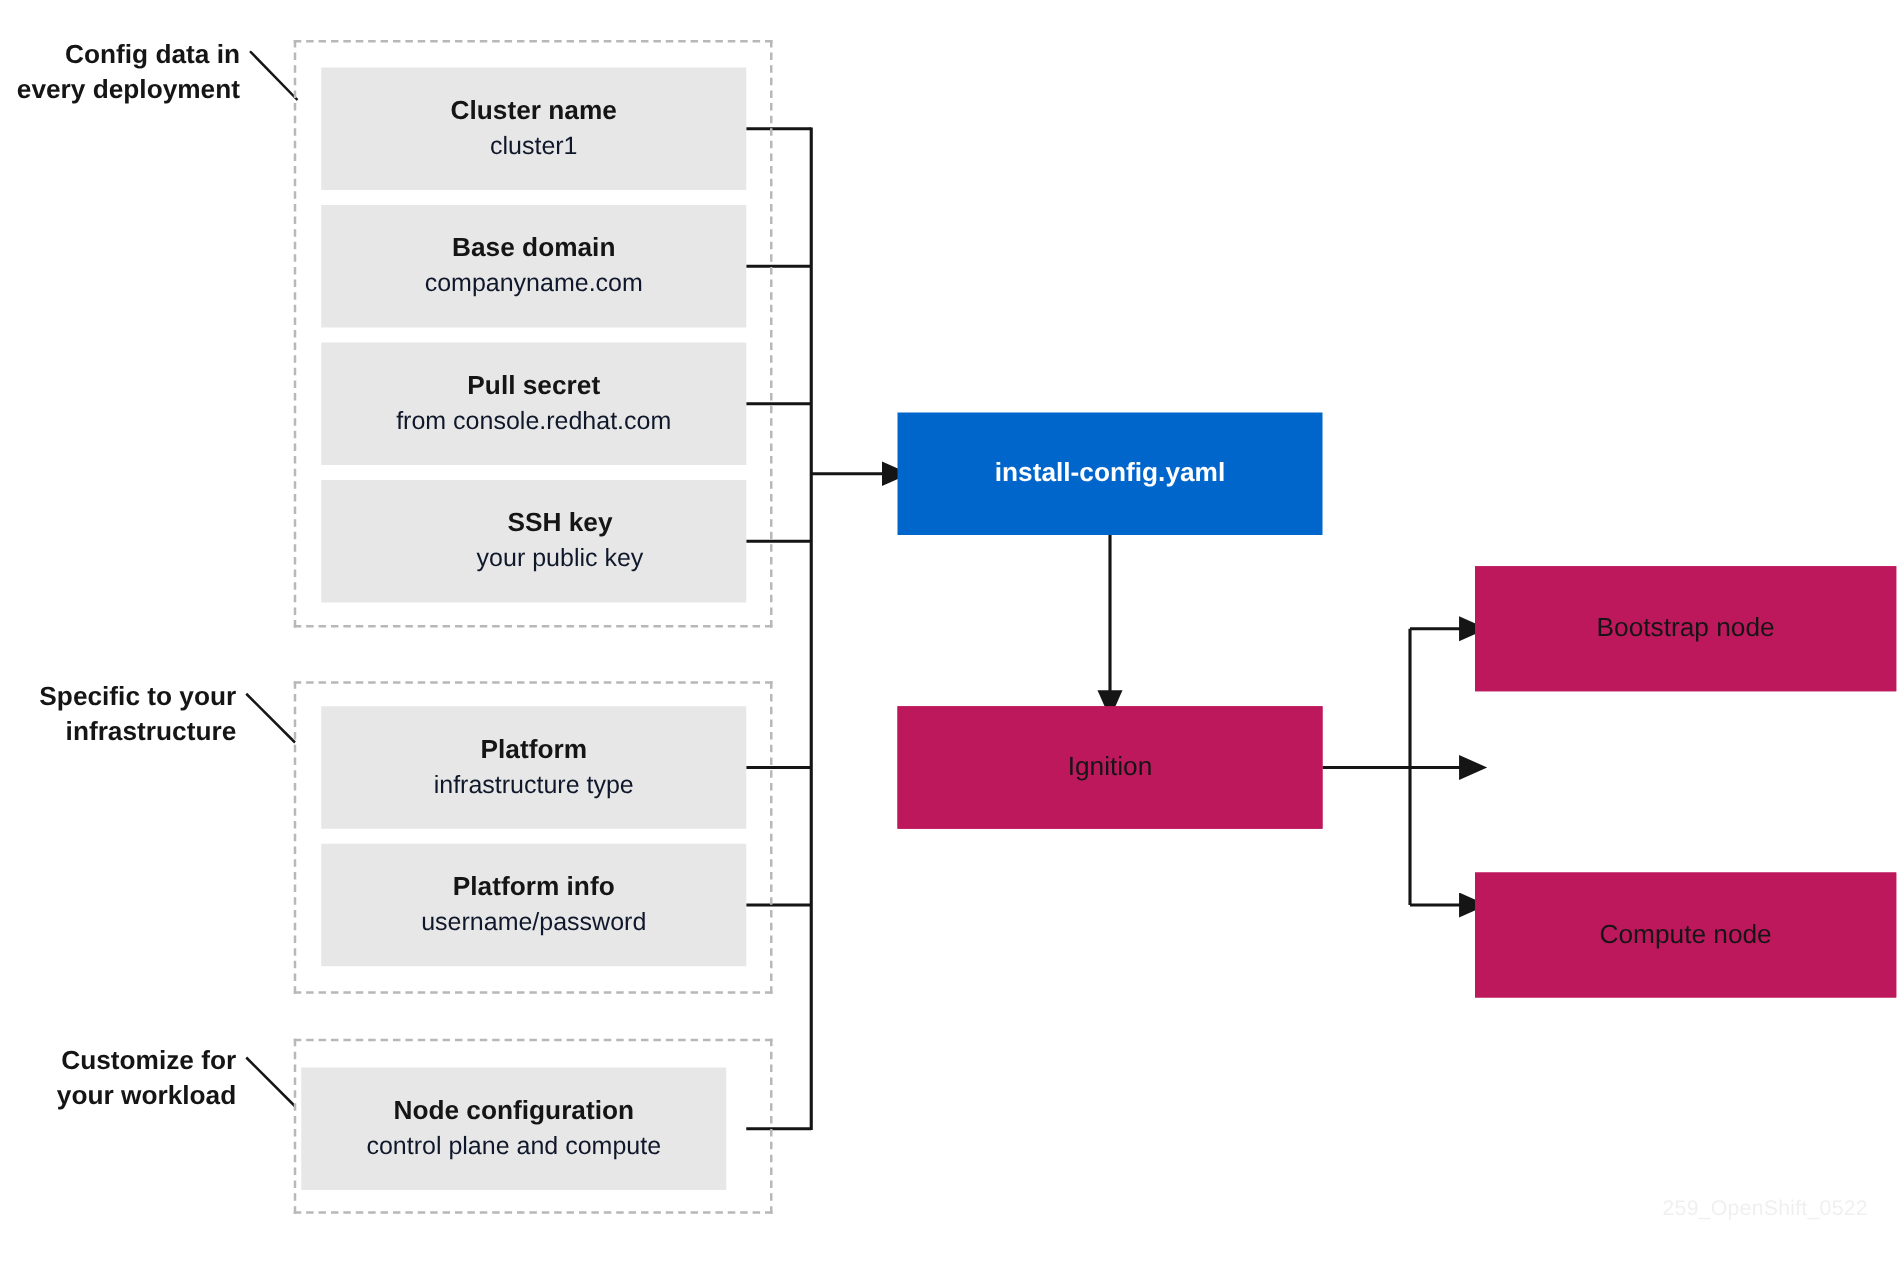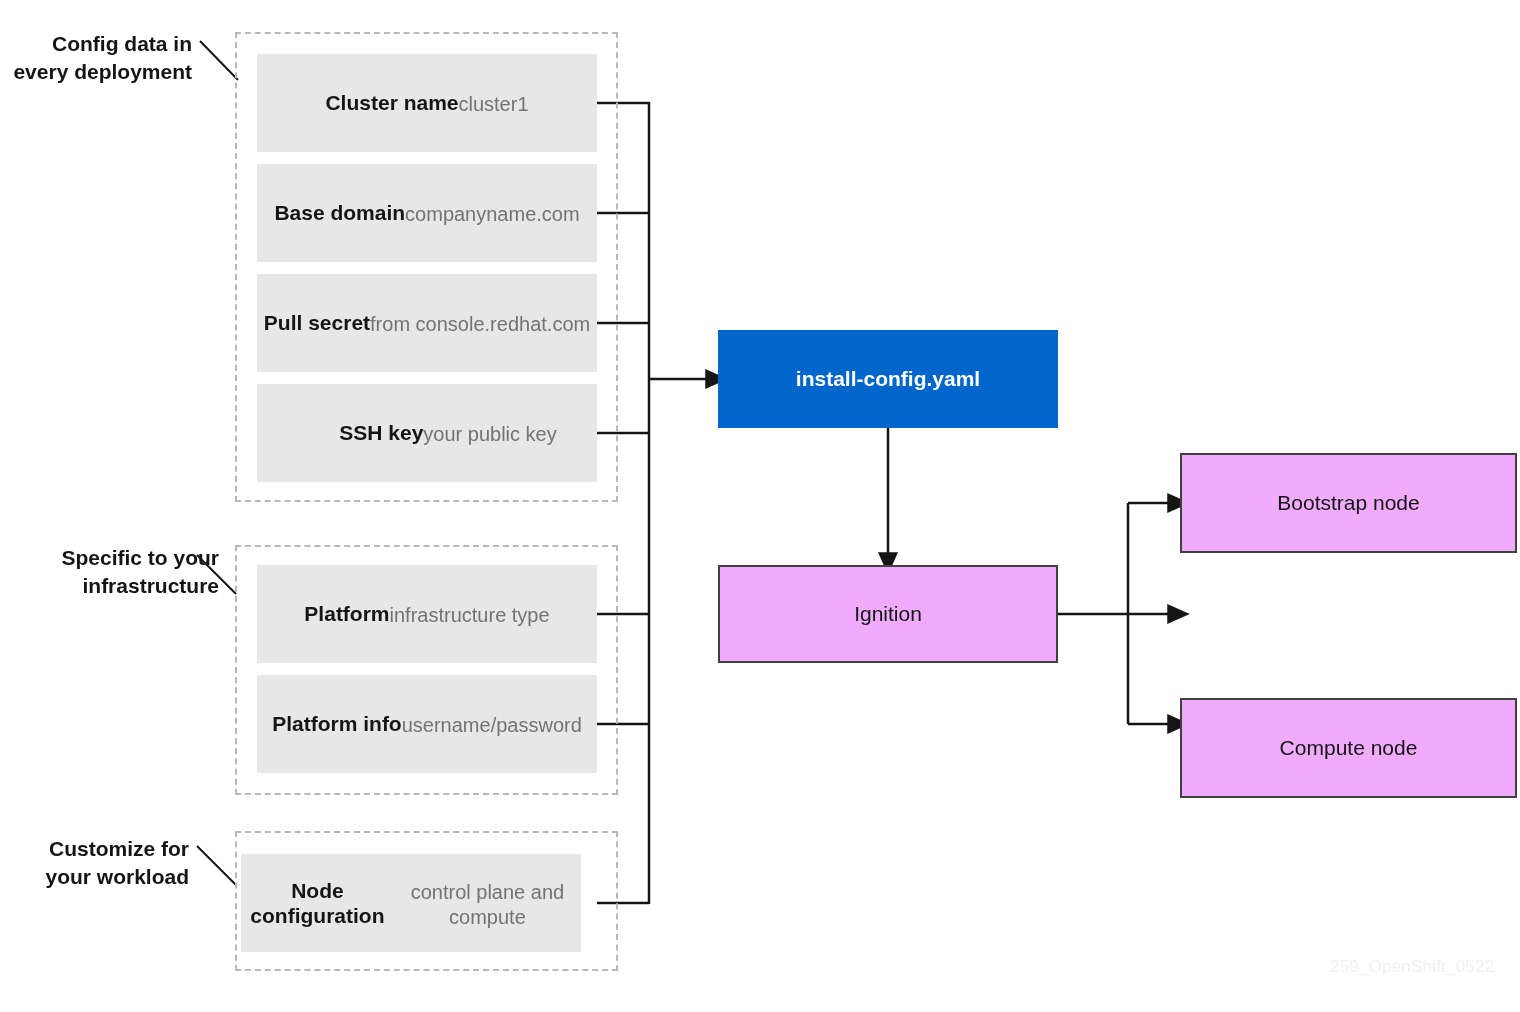--- a/index.html
+++ b/index.html
@@ -39,58 +39,58 @@
     box-sizing: border-box;
     background: transparent;
   }
 
   
   .config-card {
     position: absolute;
     background: #e7e7e7;
     box-sizing: border-box;
     display: flex;
-    flex-direction: row;
+    flex-direction: column;
     align-items: center;
     justify-content: center;
     text-align: center;
   }
   .config-card .card-title {
     font-size: 21px;
     font-weight: bold;
     line-height: 1.2;
     color: #151515;
   }
   .config-card .card-sub {
     font-size: 20px;
     font-weight: normal;
     line-height: 1.25;
-    color: #737373;
+    color: #0f172a;
     margin-top: 3px;
   }
 
   
   .blue-box {
     position: absolute;
     background: #0066cc;
     box-sizing: border-box;
     display: flex;
     align-items: center;
     justify-content: center;
     color: #ffffff;
     font-size: 21px;
     font-weight: bold;
     text-align: center;
   }
 
   
   .outline-box {
     position: absolute;
-    background: #f0abfc;
-    border: 2px solid #404040;
+    background: #be185d;
+    border: 2px solid #be185d;
     box-sizing: border-box;
     display: flex;
     align-items: center;
     justify-content: center;
     color: #151515;
     font-size: 21px;
     font-weight: normal;
     text-align: center;
   }
 
@@ -146,21 +146,21 @@
     <line x1="1058" y1="614" x2="1128" y2="614" stroke="#151515" stroke-width="2.5"></line>
     <line x1="1128" y1="503" x2="1128" y2="724" stroke="#151515" stroke-width="2.5"></line>
     <line x1="1128" y1="503" x2="1171" y2="503" stroke="#151515" stroke-width="2.5" marker-end="url(#arrow)"></line>
     <line x1="1128" y1="614" x2="1171" y2="614" stroke="#151515" stroke-width="2.5" marker-end="url(#arrow)"></line>
     <line x1="1128" y1="724" x2="1171" y2="724" stroke="#151515" stroke-width="2.5" marker-end="url(#arrow)"></line>
   </svg>
 
   <div class="annotation" style="left:0px; top:30px; width:192px;">Config data in
 every deployment</div>
 
-  <div class="annotation" style="left:0px; top:544px; width:189px;padding-left:30px;">Specific to your
+  <div class="annotation" style="left:0px; top:544px; width:189px;">Specific to your
 infrastructure</div>
 
   <div class="annotation" style="left:0px; top:835px; width:189px;">Customize for
 your workload</div>
 
   <div class="dashed-group" style="left:235px; top:32px; width:383px; height:470px;"></div>
 
   <div class="config-card" style="left:257px; top:54px; width:340px; height:98px;">
     <div class="card-title">Cluster name</div>
     <div class="card-sub">cluster1</div>

